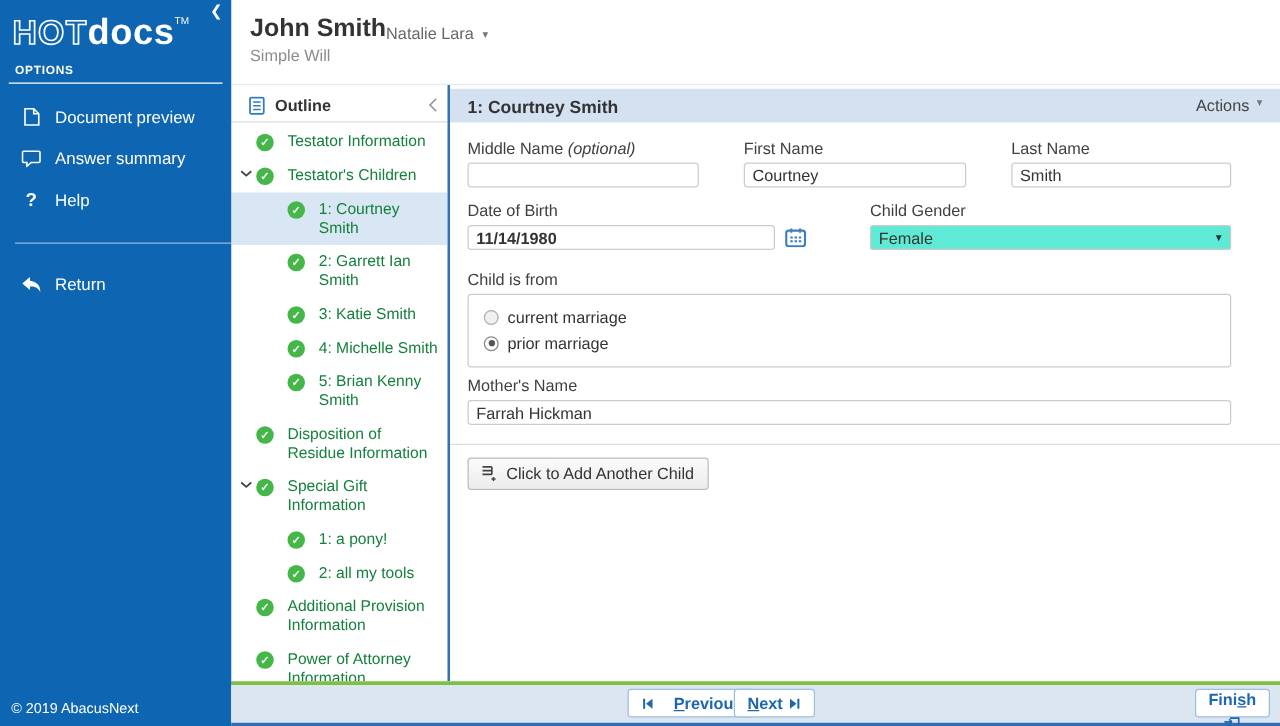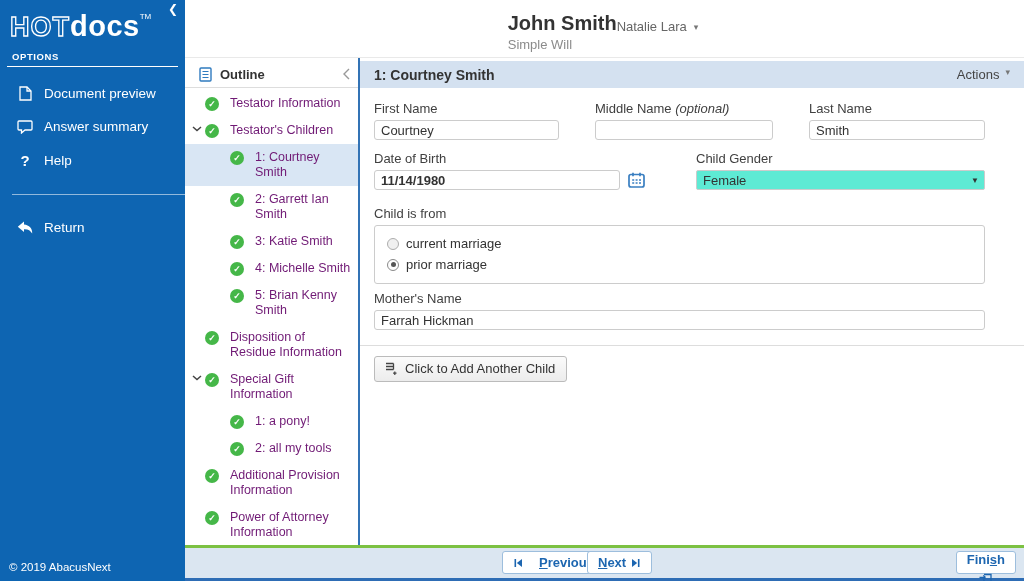--- a/index.html
+++ b/index.html
@@ -20,40 +20,40 @@
   .nav-item .nicon { width:18px; display:inline-flex; justify-content:center; color:#fff; flex:none; }
   .nav-item.active { background:#fff; color:#0e65b2; }
   .nav-item.active .nicon { color:#0e65b2; }
   .nav-divider { border-bottom:1px solid rgba(255,255,255,0.55); margin:16px 0 16px 12px; }
   .copyright { position:absolute; left:9px; bottom:8px; font-size:11.5px; color:#fff; }
   .help-q { font-weight:bold; font-size:15px; }
 
   
   .right { flex:1; display:flex; flex-direction:column; min-width:0; }
 
-  .topbar { height:58px; flex:none; display:flex; align-items:flex-start; justify-content:center; padding:11px 18px 0 15px; border-bottom:1px solid #e9e9e9; background:#fff; }
+  .topbar { height:68px; flex:none; display:flex; align-items:flex-start; justify-content:flex-start; padding:11px 18px 0 15px; border-bottom:1px solid #e9e9e9; background:#fff; }
   .doc-title { font-size:20px; font-weight:bold; color:#333; line-height:24px; }
   .doc-subtitle { font-size:13px; color:#8b8b8b; margin-top:2px; }
   .user-menu { display:flex; align-items:center; gap:7px; color:#666; font-size:13px; margin-top:8px; cursor:pointer; }
   .caret { font-size:9px; color:#777; }
 
   .middle { flex:1; display:flex; min-height:0; background:#fff; }
 
   
   .outline { width:173px; flex:none; display:flex; flex-direction:column; background:#fff; }
   .outline-header { height:27px; margin-top:3px; flex:none; display:flex; align-items:center; gap:8px; padding:0 8px 0 14px; border-bottom:1px solid #ddd; }
   .outline-title { font-weight:bold; font-size:13px; color:#333; flex:1; }
   .outline-collapse { color:#999; cursor:pointer; display:flex; }
   .tree { flex:1; overflow:hidden; padding-top:2px; }
   .tree-row { display:flex; align-items:flex-start; padding:6px 6px 6px 7px; cursor:pointer; }
   .tree-row.level2 { padding-left:32px; }
   .tree-row.selected { background:#d9e6f4; }
   .tree-chevron { width:13px; flex:none; display:inline-flex; align-items:center; margin-top:3px; }
   .check-circle { width:14px; height:14px; flex:none; border-radius:50%; background:#45b748; color:#fff; font-size:9px; font-weight:bold; display:inline-flex; align-items:center; justify-content:center; margin-top:1px; }
-  .tree-label { margin-left:11px; font-size:12.5px; line-height:15px; color:#701a75; }
+  .tree-label { margin-left:11px; font-size:12.5px; line-height:15px; color:#15803d; }
 
   .vdivider { width:2px; flex:none; background:#3373b5; }
 
   
   .main { flex:1; min-width:0; display:flex; flex-direction:column; background:#fff; }
   .panel-header { height:27px; margin-top:3px; flex:none; background:#d4e1f0; display:flex; align-items:center; justify-content:space-between; padding:0 14px; }
   .panel-title { font-size:14px; font-weight:bold; color:#333; }
   .actions { display:flex; align-items:flex-start; gap:6px; font-size:13px; color:#444; cursor:pointer; }
   .content { flex:1; padding:13px 39px 0 14px; overflow:hidden; }
   .field-label { font-size:13px; color:#404040; margin-bottom:4px; }
@@ -253,26 +253,26 @@
           <span class="actions">
             <span>Actions</span>
             <span class="caret">▾</span>
           </span>
         </div>
 
         <div class="content">
 
           <div class="row-names">
             <div>
+              <div class="field-label"><span>Middle Name</span> <span class="opt">(optional)</span></div>
+              <input class="tb" type="text" value="" style="">
+            </div>
+            <div>
               <div class="field-label">First Name</div>
               <input class="tb" type="text" value="Courtney" style="">
-            </div>
-            <div>
-              <div class="field-label"><span>Middle Name</span> <span class="opt">(optional)</span></div>
-              <input class="tb" type="text" value="" style="">
             </div>
             <div>
               <div class="field-label">Last Name</div>
               <input class="tb" type="text" value="Smith" style="">
             </div>
           </div>
 
           <div class="row-dob">
             <div>
               <div class="field-label">Date of Birth</div>

